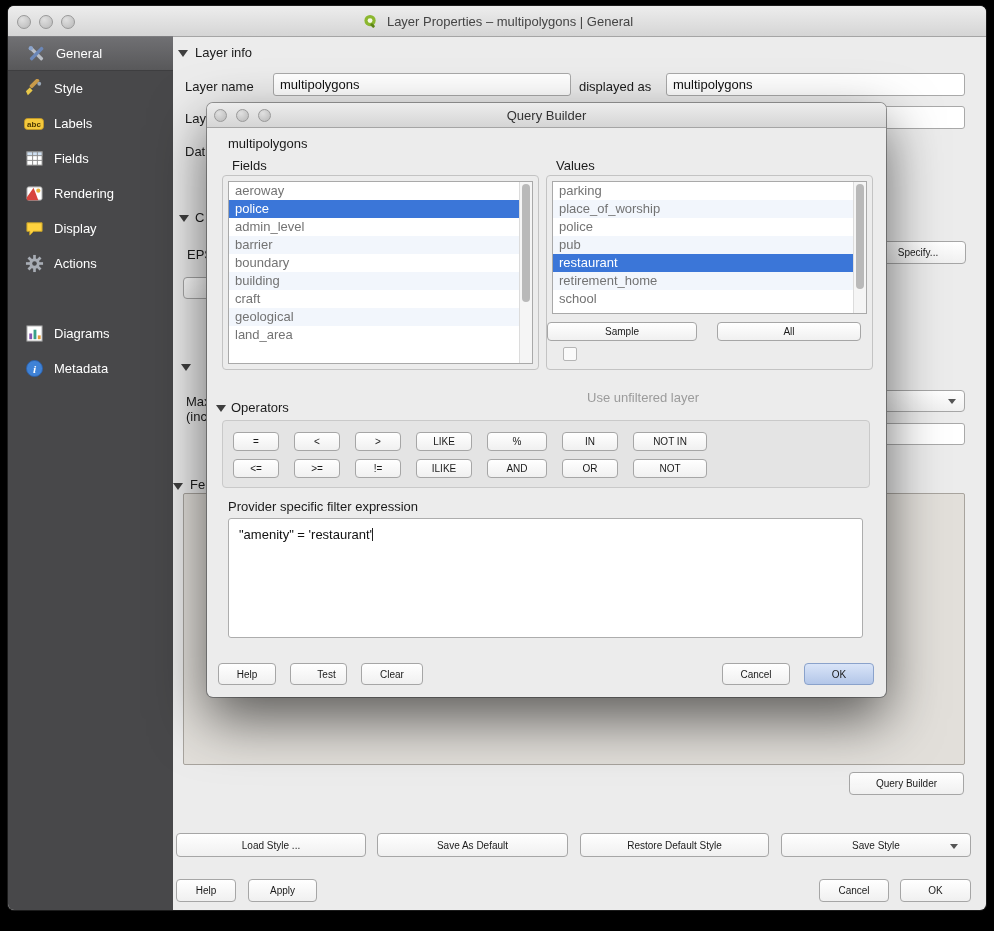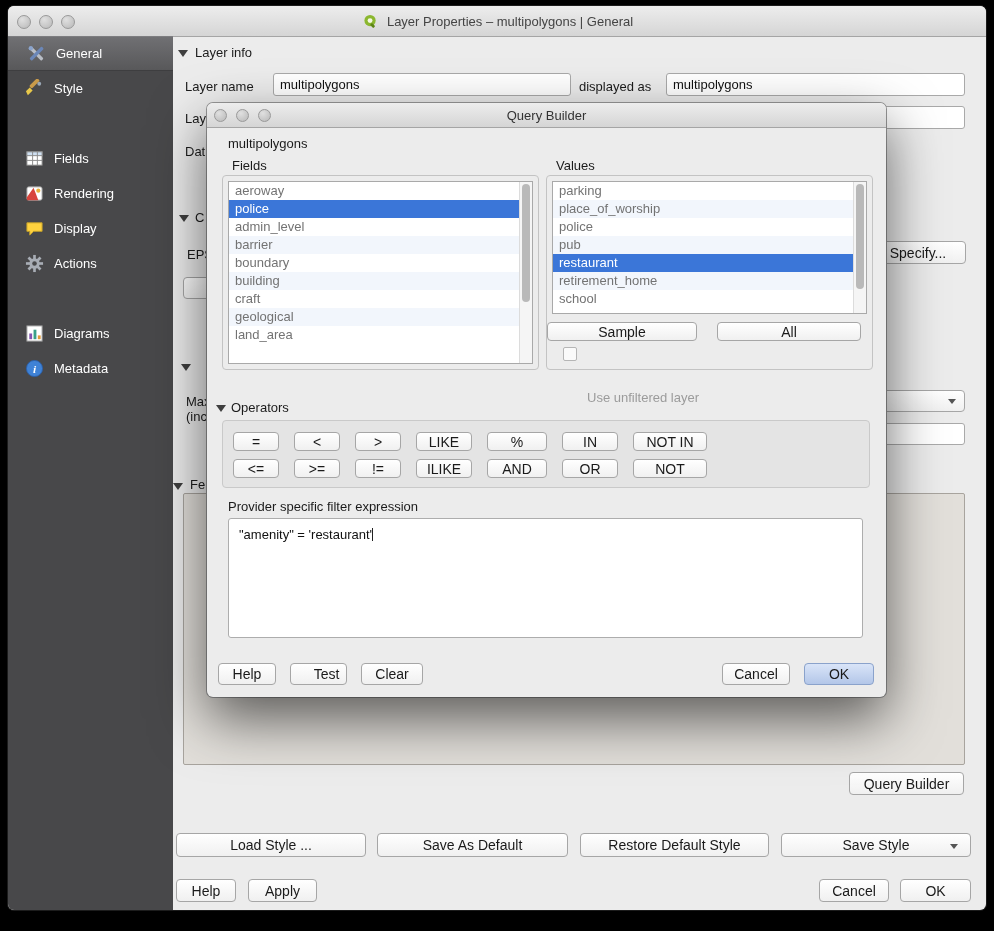--- a/index.html
+++ b/index.html
@@ -18,21 +18,21 @@
          background:radial-gradient(circle at 35% 30%,#e0e0e0,#b8b8b8);border:1px solid #999;}
   .light.sm{width:11px;height:11px;}
   .sidebar{left:0;top:30px;width:165px;bottom:0;background:#48484a;}
   .side-item{position:absolute;left:0;width:165px;height:35px;display:flex;align-items:center;gap:10px;
              padding-left:16px;box-sizing:border-box;color:#fff;font-size:13px;}
   .side-item.sel{background:linear-gradient(#707073,#58585a);border-top:1px solid #7d7d80;border-bottom:1px solid #3e3e40;padding-left:18px;}
   .icon{width:20px;height:20px;display:inline-flex;align-items:center;justify-content:center;flex:0 0 20px;}
   .input{background:#fff;border:1px solid #a9a9a9;border-radius:3px;font-size:13px;color:#111;
          padding:0 6px;box-sizing:border-box;font-family:"Liberation Sans",sans-serif;}
   .btn{background:linear-gradient(#ffffff,#f0f0f0);border:1px solid #a6a6a6;border-radius:4px;
-       font-size:14px;color:#1a1a1a;display:flex;align-items:center;justify-content:center;
+       font-size:10px;color:#1a1a1a;display:flex;align-items:center;justify-content:center;
        box-sizing:border-box;white-space:nowrap;}
   .btn.default{background:linear-gradient(#d9e4f8,#b3c6e8);border-color:#8aa2cb;}
   .tri{width:0;height:0;border-left:5px solid transparent;border-right:5px solid transparent;
        border-top:7px solid #3f3f3f;}
   .combo-arrow{width:0;height:0;border-left:4px solid transparent;border-right:4px solid transparent;
        border-top:5px solid #555;}
   .groupbox{border:1px solid #c3c3c3;border-radius:4px;box-sizing:border-box;}
   .list{position:absolute;left:5px;top:5px;right:5px;bottom:5px;background:#fff;border:1px solid #a9a9a9;
         box-sizing:border-box;overflow:hidden;}
   .rows{position:absolute;left:0;top:0;right:12px;bottom:0;overflow:hidden;}
@@ -91,20 +91,29 @@
     <div class="side-item" style="top:35px;">
       <span class="icon">
         <svg width="19" height="19" viewBox="0 0 20 20">
             <rect x="7" y="-1" width="4" height="12" rx="1.4" fill="#c89a4a" transform="rotate(45 10 6)"></rect>
             <polygon points="3,17 8,12 5,9 1,13" fill="#e8c84a"></polygon>
             <circle cx="15" cy="5" r="2" fill="#9aa7b5"></circle>
           </svg>
       </span>
       <span>Style</span>
     </div>
+    <div class="side-item" style="top:70px;">
+      <span class="icon">
+        <svg width="20" height="20" viewBox="0 0 20 20">
+            <rect x="0.5" y="4.5" width="19" height="11" rx="3" fill="#f5c93c" stroke="#c89a23" stroke-width="0.8"></rect>
+            <text x="10" y="13" text-anchor="middle" font-size="8" font-family="Liberation Sans,sans-serif" font-weight="bold" fill="#4c3800">abc</text>
+          </svg>
+      </span>
+      <span>Labels</span>
+    </div>
     <div class="side-item" style="top:105px;">
       <span class="icon">
         <svg width="19" height="19" viewBox="0 0 20 20">
             <rect x="2" y="3" width="16" height="14" fill="#fff" stroke="#8a8a8a"></rect>
             <rect x="2" y="3" width="16" height="4" fill="#cfe0f2" stroke="#8a8a8a"></rect>
             <line x1="8" y1="3" x2="8" y2="17" stroke="#8a8a8a"></line>
             <line x1="13" y1="3" x2="13" y2="17" stroke="#8a8a8a"></line>
             <line x1="2" y1="12" x2="18" y2="12" stroke="#8a8a8a"></line>
           </svg>
       </span>

